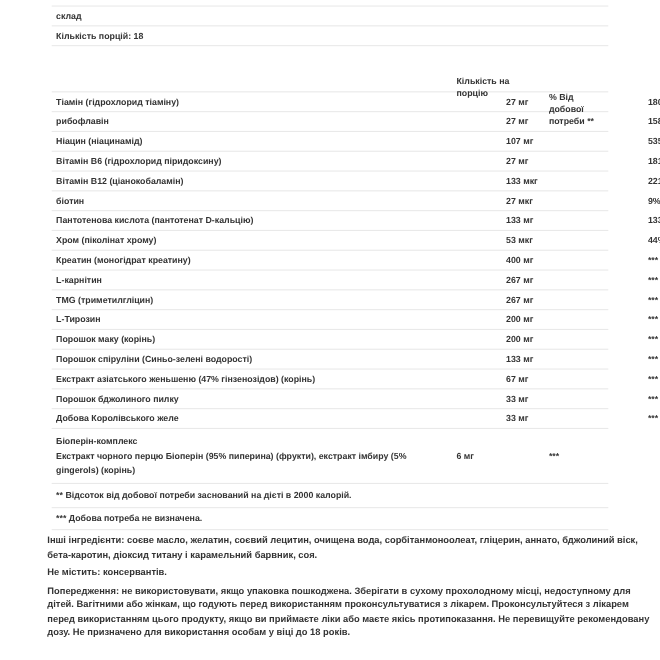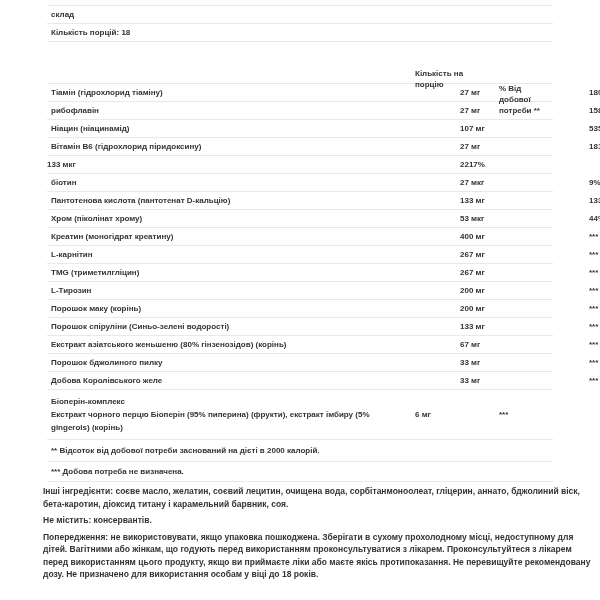--- a/index.html
+++ b/index.html
@@ -113,20 +113,21 @@
           <div class="name">Ніацин (ніацинамід)</div>
           <div class="amt">107 мг</div>
           <div class="dv">535%</div>
         </div>
         <div class="row">
           <div class="name">Вітамін B6 (гідрохлорид піридоксину)</div>
           <div class="amt">27 мг</div>
           <div class="dv">1810%</div>
         </div>
         <div class="row">
+          <div class="name">Вітамін B12 (ціанокобаламін)</div>
           <div class="amt">133 мкг</div>
           <div class="dv">2217%</div>
         </div>
         <div class="row">
           <div class="name">біотин</div>
           <div class="amt">27 мкг</div>
           <div class="dv">9%</div>
         </div>
         <div class="row">
           <div class="name">Пантотенова кислота (пантотенат D-кальцію)</div>
@@ -162,21 +163,21 @@
           <div class="name">Порошок маку (корінь)</div>
           <div class="amt">200 мг</div>
           <div class="dv">***</div>
         </div>
         <div class="row">
           <div class="name">Порошок спіруліни (Синьо-зелені водорості)</div>
           <div class="amt">133 мг</div>
           <div class="dv">***</div>
         </div>
         <div class="row">
-          <div class="name">Екстракт азіатського женьшеню (80% гінзенозідов) (корінь)</div>
+          <div class="name">Екстракт азіатського женьшеню (47% гінзенозідов) (корінь)</div>
           <div class="amt">67 мг</div>
           <div class="dv">***</div>
         </div>
         <div class="row">
           <div class="name">Порошок бджолиного пилку</div>
           <div class="amt">33 мг</div>
           <div class="dv">***</div>
         </div>
         <div class="row">
           <div class="name">Добова Королівського желе</div>

